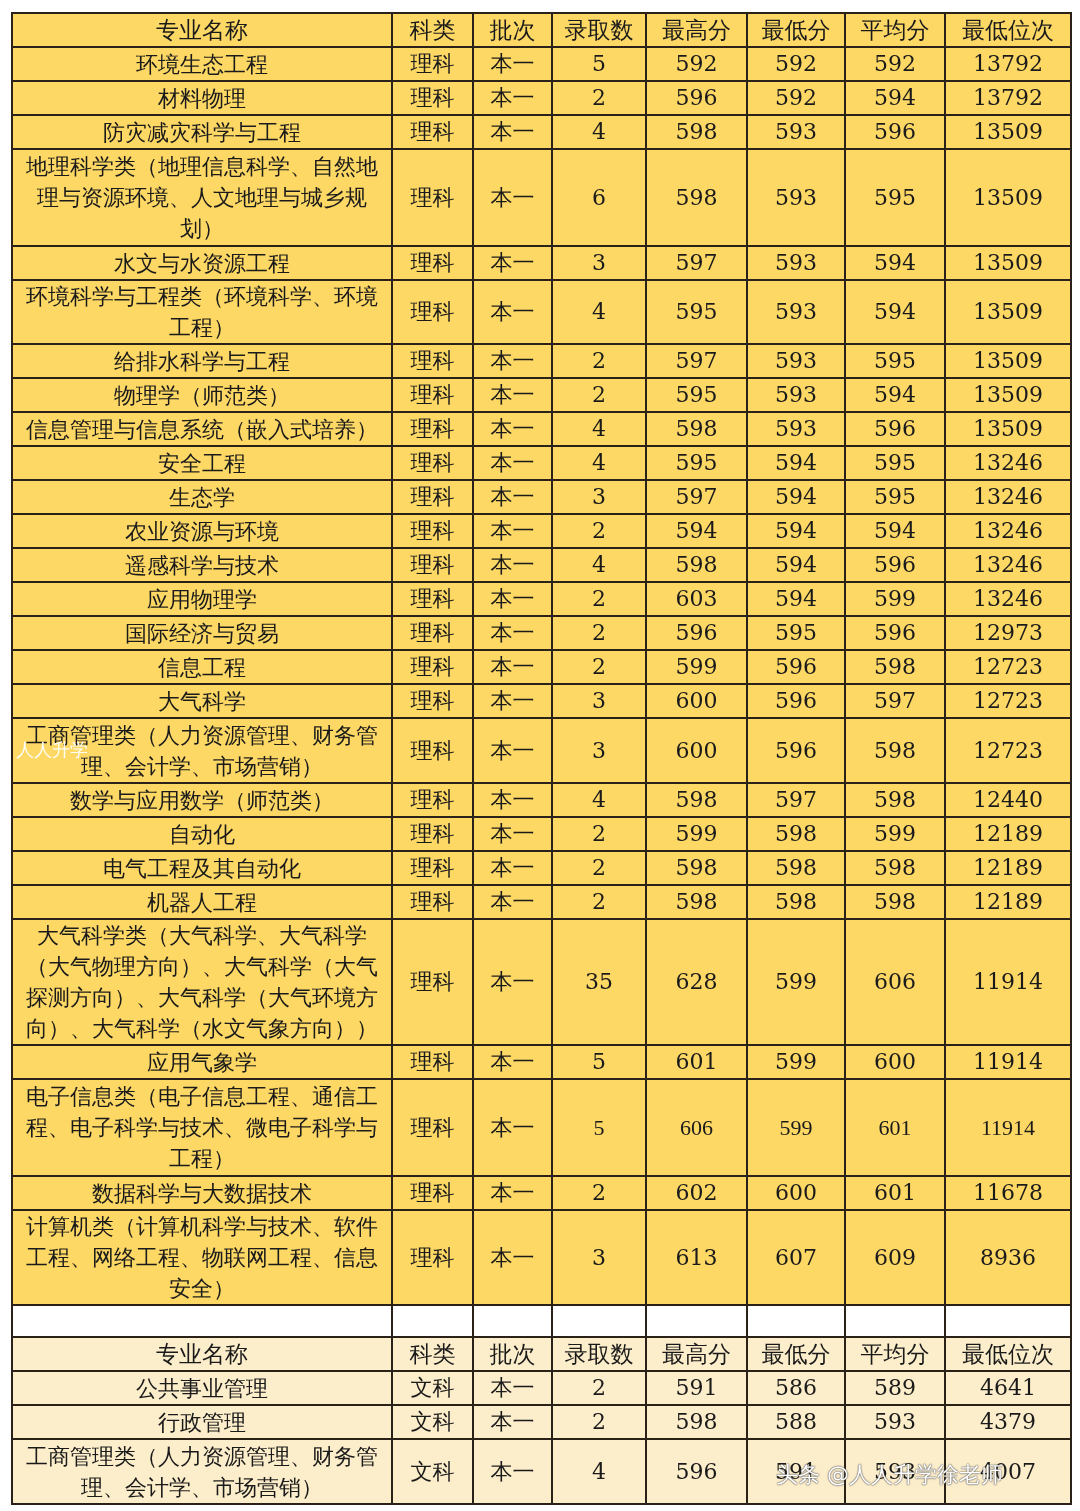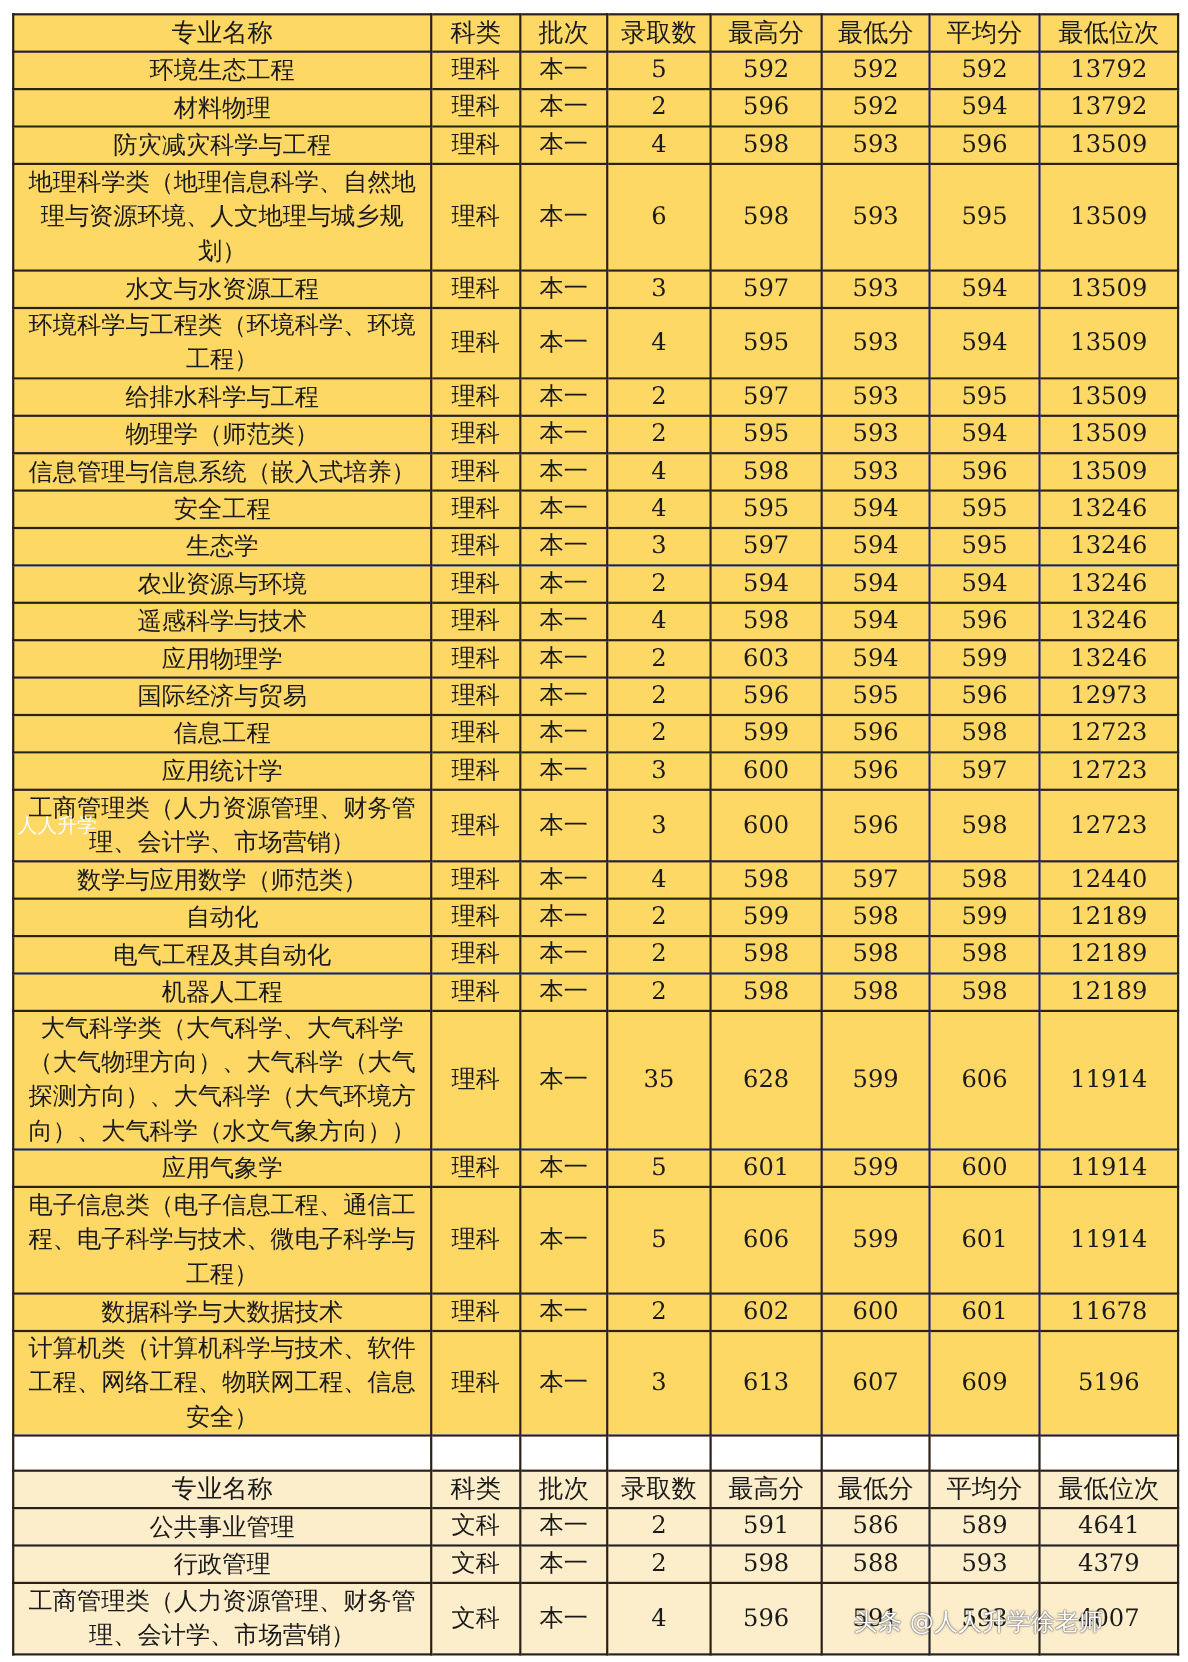--- a/index.html
+++ b/index.html
@@ -200,21 +200,21 @@
         <td class="name">信息工程</td>
         <td>理科</td>
         <td>本一</td>
         <td>2</td>
         <td>599</td>
         <td>596</td>
         <td>598</td>
         <td>12723</td>
       </tr>
       <tr class="sci" style="height: 32px;">
-        <td class="name">应用统计学</td>
+        <td class="name">大气科学</td>
         <td>理科</td>
         <td>本一</td>
         <td>3</td>
         <td>600</td>
         <td>596</td>
         <td>597</td>
         <td>12723</td>
       </tr>
       <tr class="sci" style="height: 65px;">
         <td class="name">工商管理类（人力资源管理、财务管理、会计学、市场营销）</td>
@@ -279,21 +279,21 @@
       <tr class="sci" style="height: 32px;">
         <td class="name">应用气象学</td>
         <td>理科</td>
         <td>本一</td>
         <td>5</td>
         <td>601</td>
         <td>599</td>
         <td>600</td>
         <td>11914</td>
       </tr>
-      <tr class="sci" style="height: 97px;">
+      <tr class="sci" style="height: 97px; font-family: Liberation Serif, serif;">
         <td class="name">电子信息类（电子信息工程、通信工程、电子科学与技术、微电子科学与工程）</td>
         <td>理科</td>
         <td>本一</td>
         <td>5</td>
         <td>606</td>
         <td>599</td>
         <td>601</td>
         <td>11914</td>
       </tr>
       <tr class="sci" style="height: 32px;">
@@ -307,21 +307,21 @@
         <td>11678</td>
       </tr>
       <tr class="sci" style="height: 95px;">
         <td class="name">计算机类（计算机科学与技术、软件工程、网络工程、物联网工程、信息安全）</td>
         <td>理科</td>
         <td>本一</td>
         <td>3</td>
         <td>613</td>
         <td>607</td>
         <td>609</td>
-        <td>5196</td>
+        <td>8936</td>
       </tr>
       <tr class="blank" style="height: 32px;">
         <td></td>
         <td></td>
         <td></td>
         <td></td>
         <td></td>
         <td></td>
         <td></td>
         <td></td>

